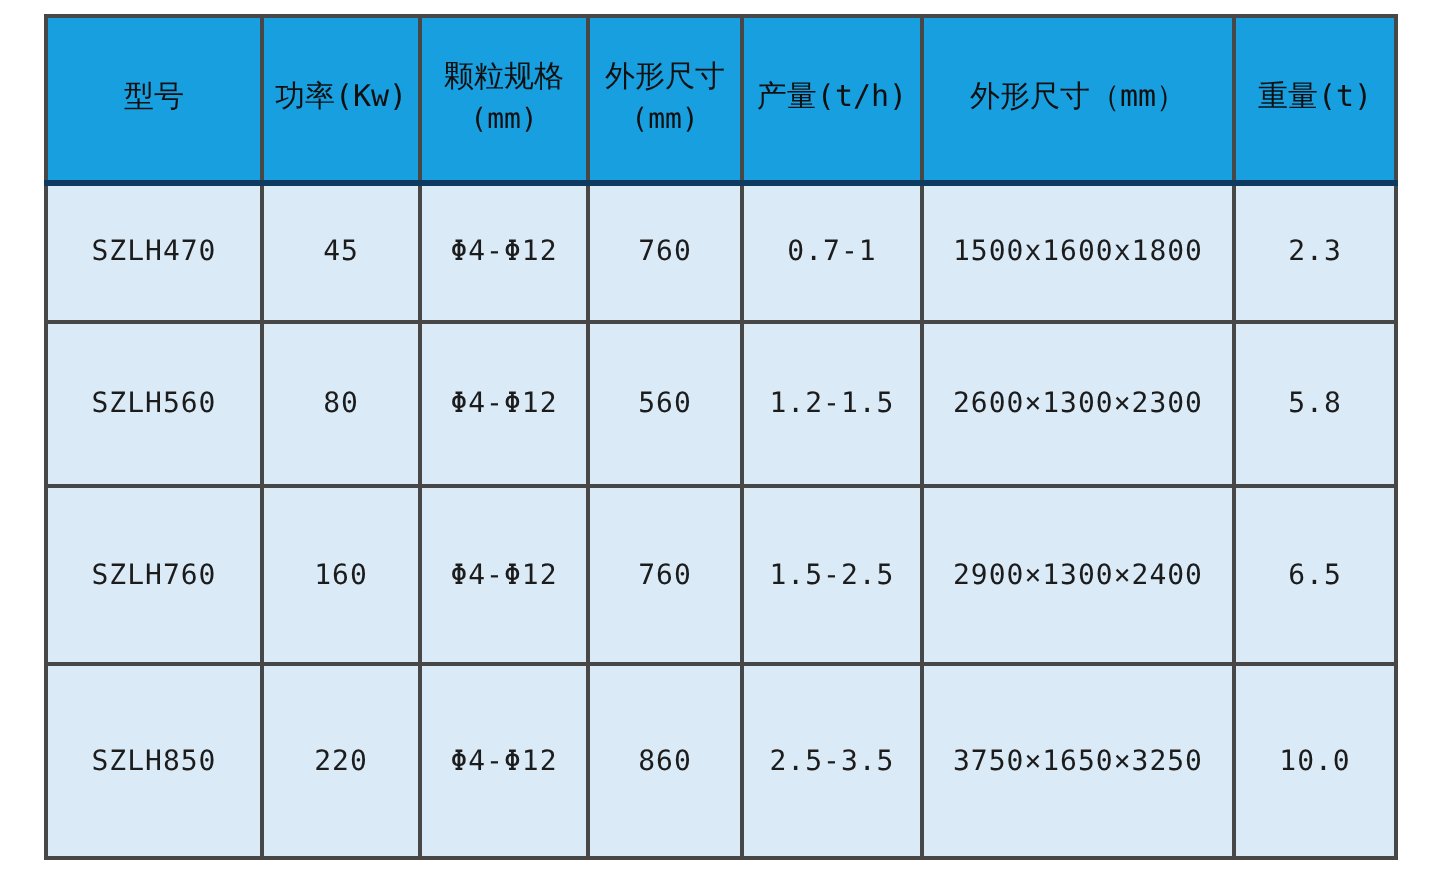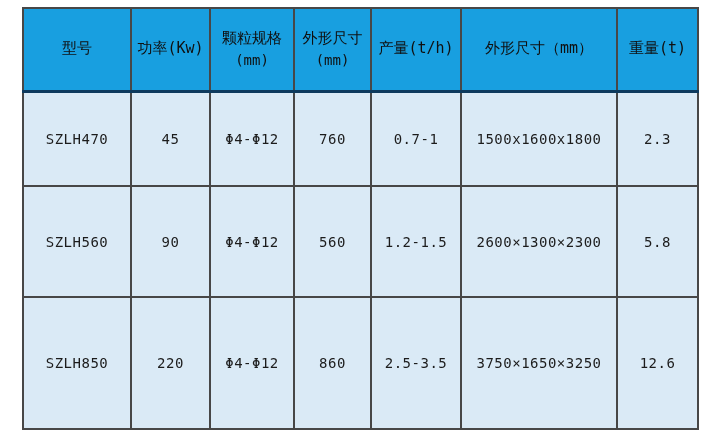--- a/index.html
+++ b/index.html
@@ -100,31 +100,40 @@
         <td>SZLH470</td>
         <td>45</td>
         <td>Φ4-Φ12</td>
         <td>760</td>
         <td>0.7-1</td>
         <td>1500x1600x1800</td>
         <td>2.3</td>
       </tr>
       <tr style="height:82px">
         <td>SZLH560</td>
-        <td>90</td>
+        <td>80</td>
         <td>Φ4-Φ12</td>
         <td>560</td>
         <td>1.2-1.5</td>
         <td>2600×1300×2300</td>
         <td>5.8</td>
+      </tr>
+      <tr style="height:89px">
+        <td>SZLH760</td>
+        <td>160</td>
+        <td>Φ4-Φ12</td>
+        <td>760</td>
+        <td>1.5-2.5</td>
+        <td>2900×1300×2400</td>
+        <td>6.5</td>
       </tr>
       <tr style="height:97px">
         <td>SZLH850</td>
         <td>220</td>
         <td>Φ4-Φ12</td>
         <td>860</td>
         <td>2.5-3.5</td>
         <td>3750×1650×3250</td>
-        <td>12.6</td>
+        <td>10.0</td>
       </tr>
     </tbody>
   </table>
 </div>
 
 </body></html>

